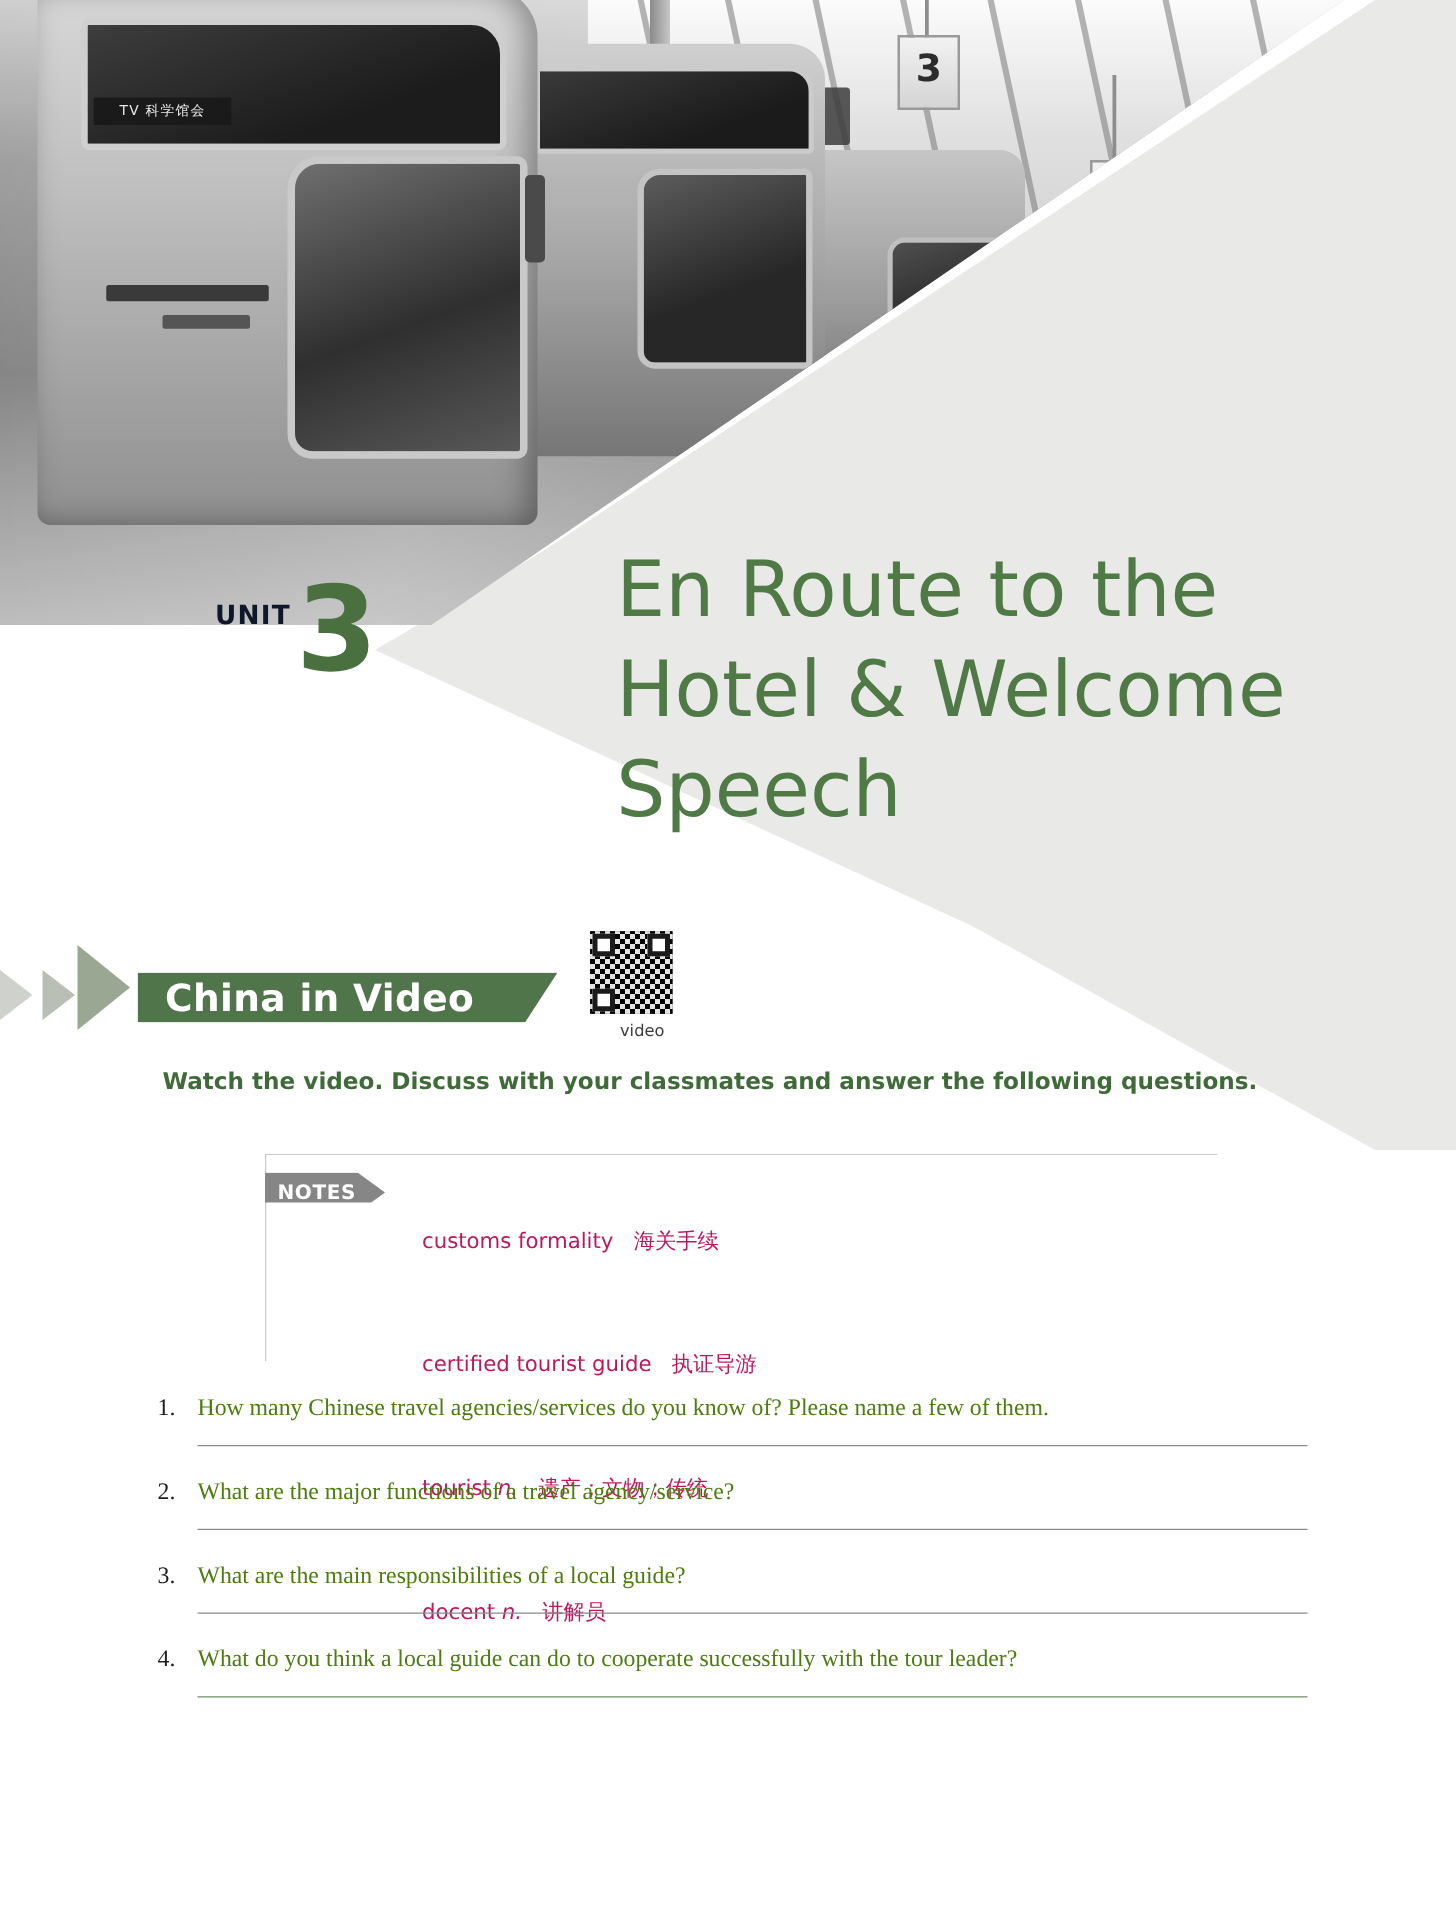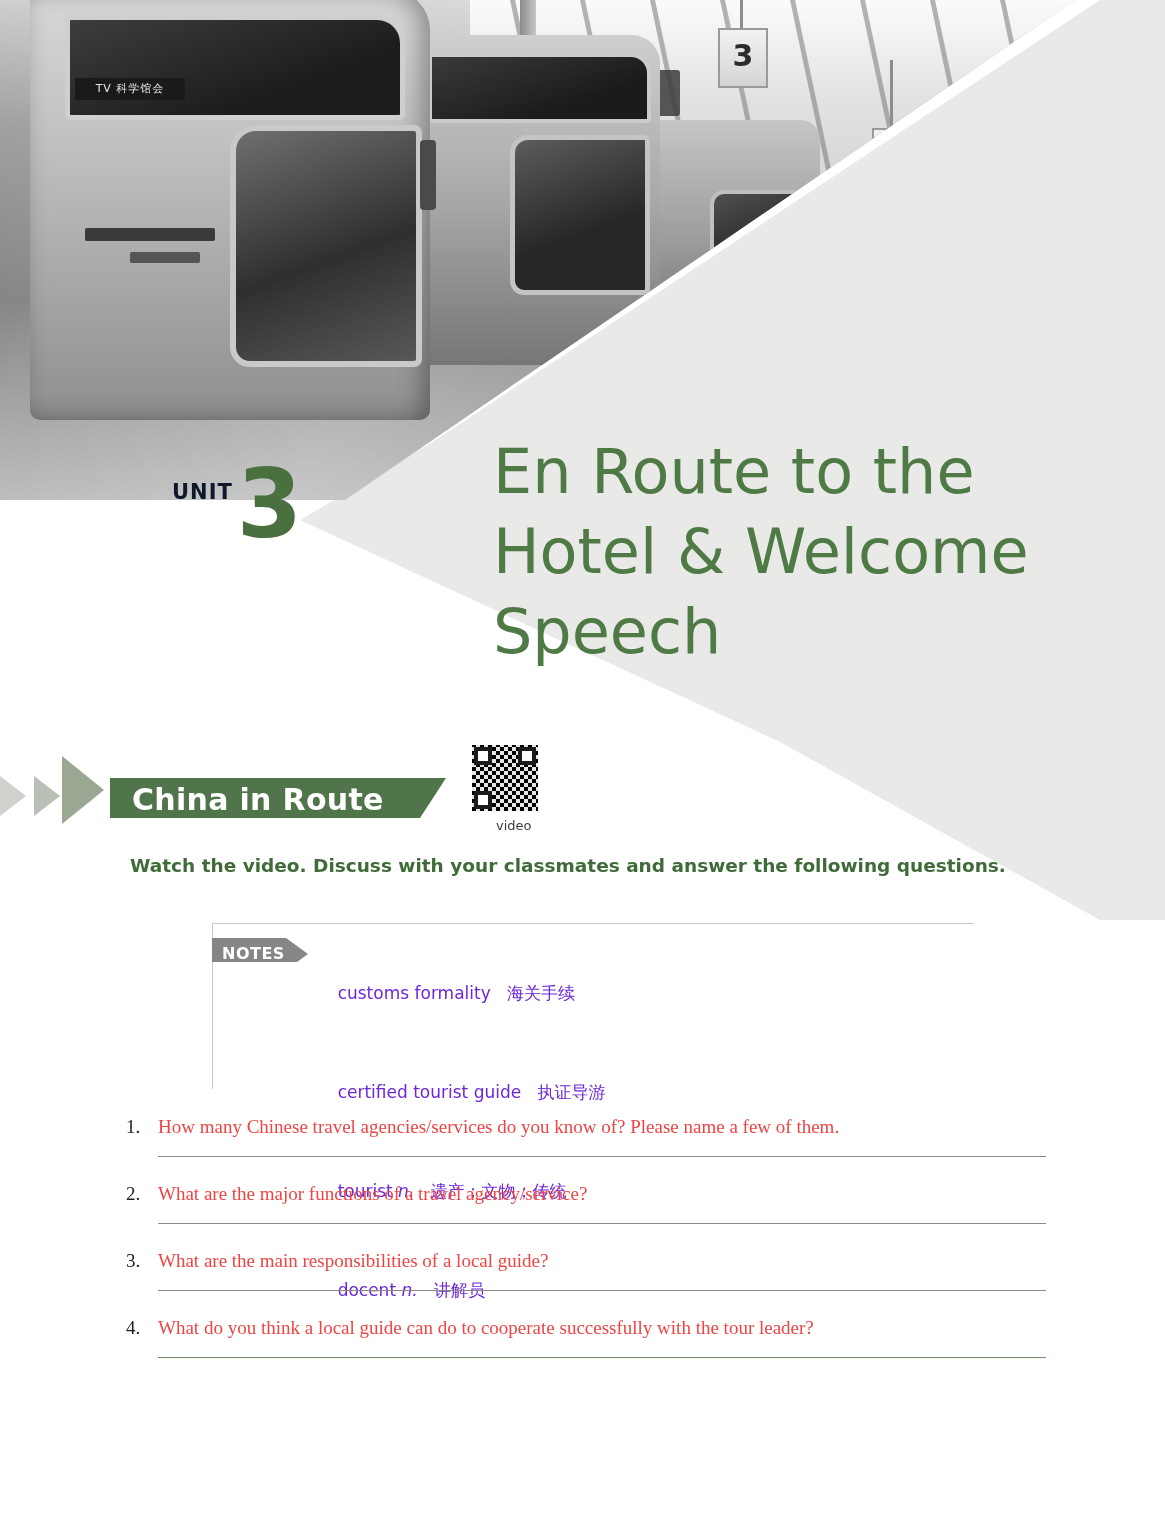--- a/index.html
+++ b/index.html
@@ -346,21 +346,21 @@
   }
   .notes-list {
     position: absolute;
     left: 316px;
     top: 944px;
     width: 600px;
   }
   .note-line {
     font-family: "DejaVu Sans", sans-serif;
     font-size: 17px;
-    color: #6d28d9;
+    color: #be185d;
     line-height: 33px;
     white-space: pre;
   }
   .note-line i {
     font-style: italic;
   }
 
   
   .questions {
     position: absolute;
@@ -377,21 +377,21 @@
     width: 32px;
     flex: 0 0 32px;
     font-family: "Liberation Serif", serif;
     font-size: 19px;
     color: #1d1d1d;
     line-height: 30px;
   }
   .q-text {
     font-family: "Liberation Serif", serif;
     font-size: 19px;
-    color: #ef4444;
+    color: #4d7c0f;
     line-height: 30px;
   }
   .answer-rule {
     height: 1px;
     background: #8a8a8a;
     margin: 14px 0 22px 32px;
   }
   .answer-rule.green {
     background: #6f8f66;
   }
@@ -458,21 +458,21 @@
   <div class="unit-num">3</div>
 </div>
 <div class="unit-title">En Route to the Hotel &amp; Welcome Speech</div>
 
 <div class="arrows">
   <div class="tri" style="left:0px;   top:14px; border-left:26px solid #cfd2cc;"></div>
   <div class="tri" style="left:34px;  top:14px; border-left:26px solid #b9bfb4;"></div>
   <div class="tri" style="left:62px;  top:-6px; border-top:34px solid transparent; border-bottom:34px solid transparent; border-left:42px solid #9aa893;"></div>
 </div>
 <div class="banner"></div>
-<div class="banner-label">China in Route</div>
+<div class="banner-label">China in Video</div>
 
 <div class="qr">
   <div class="qr-eye" style="left:2px;  top:2px;"></div>
   <div class="qr-eye" style="left:46px; top:2px;"></div>
   <div class="qr-eye" style="left:2px;  top:46px;"></div>
 </div>
 <div class="qr-caption">video</div>
 
 <div class="instruction">Watch the video. Discuss with your classmates and answer the following questions.</div>
 

